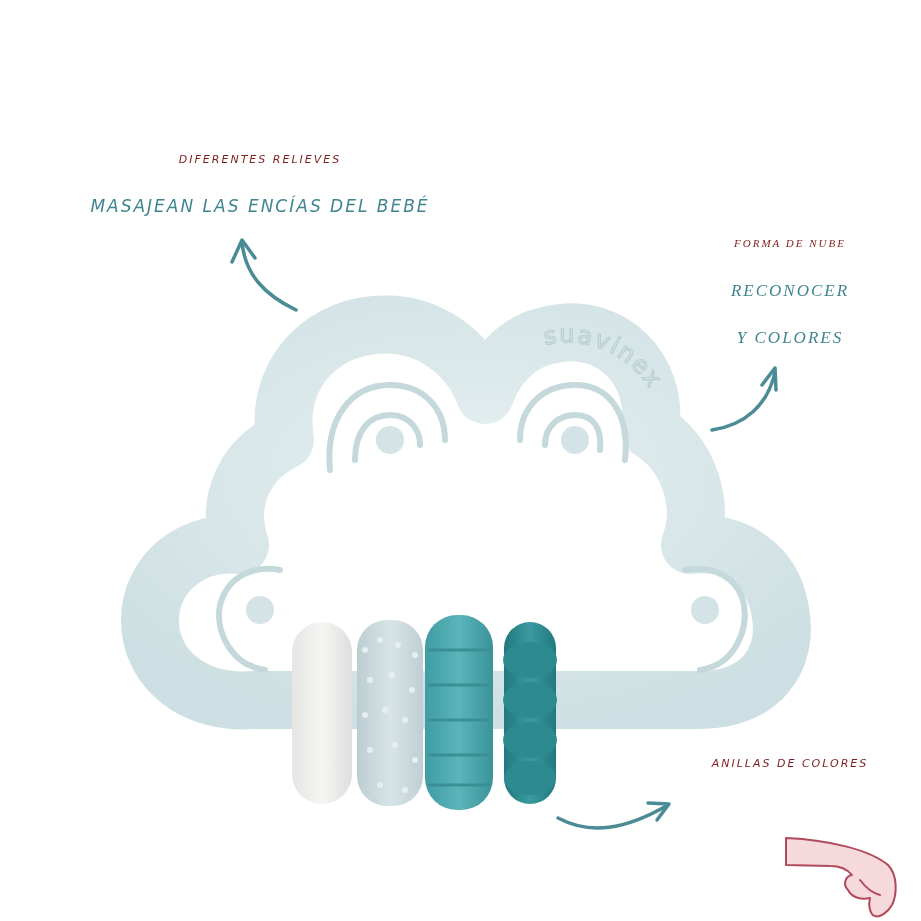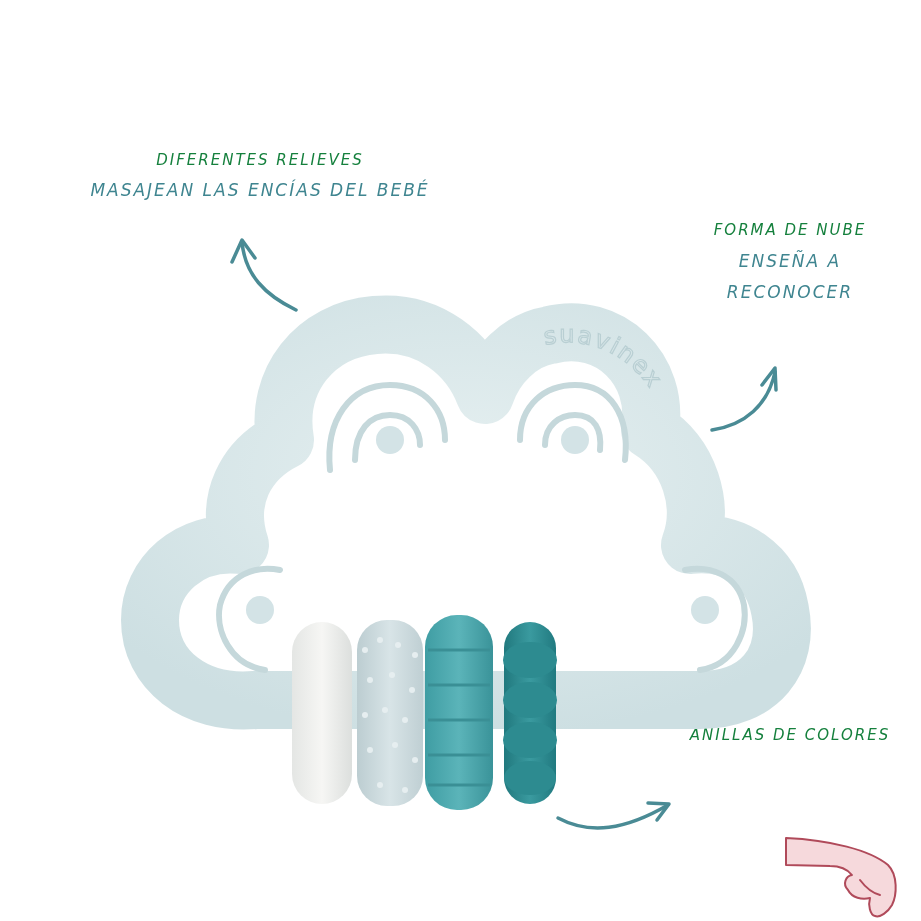--- a/index.html
+++ b/index.html
@@ -1,38 +1,38 @@
 <!DOCTYPE html>
 <html><head>
 <meta charset="utf-8">
 <style>
   html, body { margin:0; padding:0; }
   body { width:921px; height:921px; background:#ffffff; position:relative; overflow:hidden;
          font-family:"DejaVu Sans", sans-serif; }
   .label { position:absolute; text-align:center; font-style:italic; letter-spacing:2px;
            text-transform:uppercase; line-height:30px; }
-  .label .title { color:#15803d; font-size:15px; display:block; }
-  .label .line { color:#3f8590; font-size:17px; display:block; }
+  .label .title { color:#7f1d1d; font-size:11px; display:block; }
+  .label .line { color:#3f8590; font-size:17px; display:block;margin-top:16px; }
   #lbl-relieves { left:20px; top:145px; width:480px; }
-  #lbl-nube { left:690px; top:215px; width:200px; line-height:31px; }
-  #lbl-anillas { left:665px; top:720px; width:250px;text-align:center; }
+  #lbl-nube { left:690px; top:228px; width:200px; line-height:31px;font-family:Liberation Serif, serif; }
+  #lbl-anillas { left:665px; top:749px; width:250px;text-align:center; }
   svg.art { position:absolute; left:0; top:0; }
 </style>
 </head>
 <body>
 
 <div class="label" id="lbl-relieves">
   <span class="title">Diferentes relieves</span>
   <span class="line">Masajean las encías del bebé</span>
 </div>
 
 <div class="label" id="lbl-nube">
   <span class="title">Forma de nube</span>
-  <span class="line">Enseña a</span>
   <span class="line">reconocer</span>
+  <span class="line">y colores</span>
 </div>
 
 <div class="label" id="lbl-anillas">
   <span class="title">Anillas de colores</span>
 </div>
 
 <svg class="art" width="921" height="921" viewBox="0 0 921 921">
   <defs>
     <radialGradient id="bodyGrad" cx="50%" cy="40%" r="70%">
       <stop offset="0%" stop-color="#e6f0f1"></stop>

